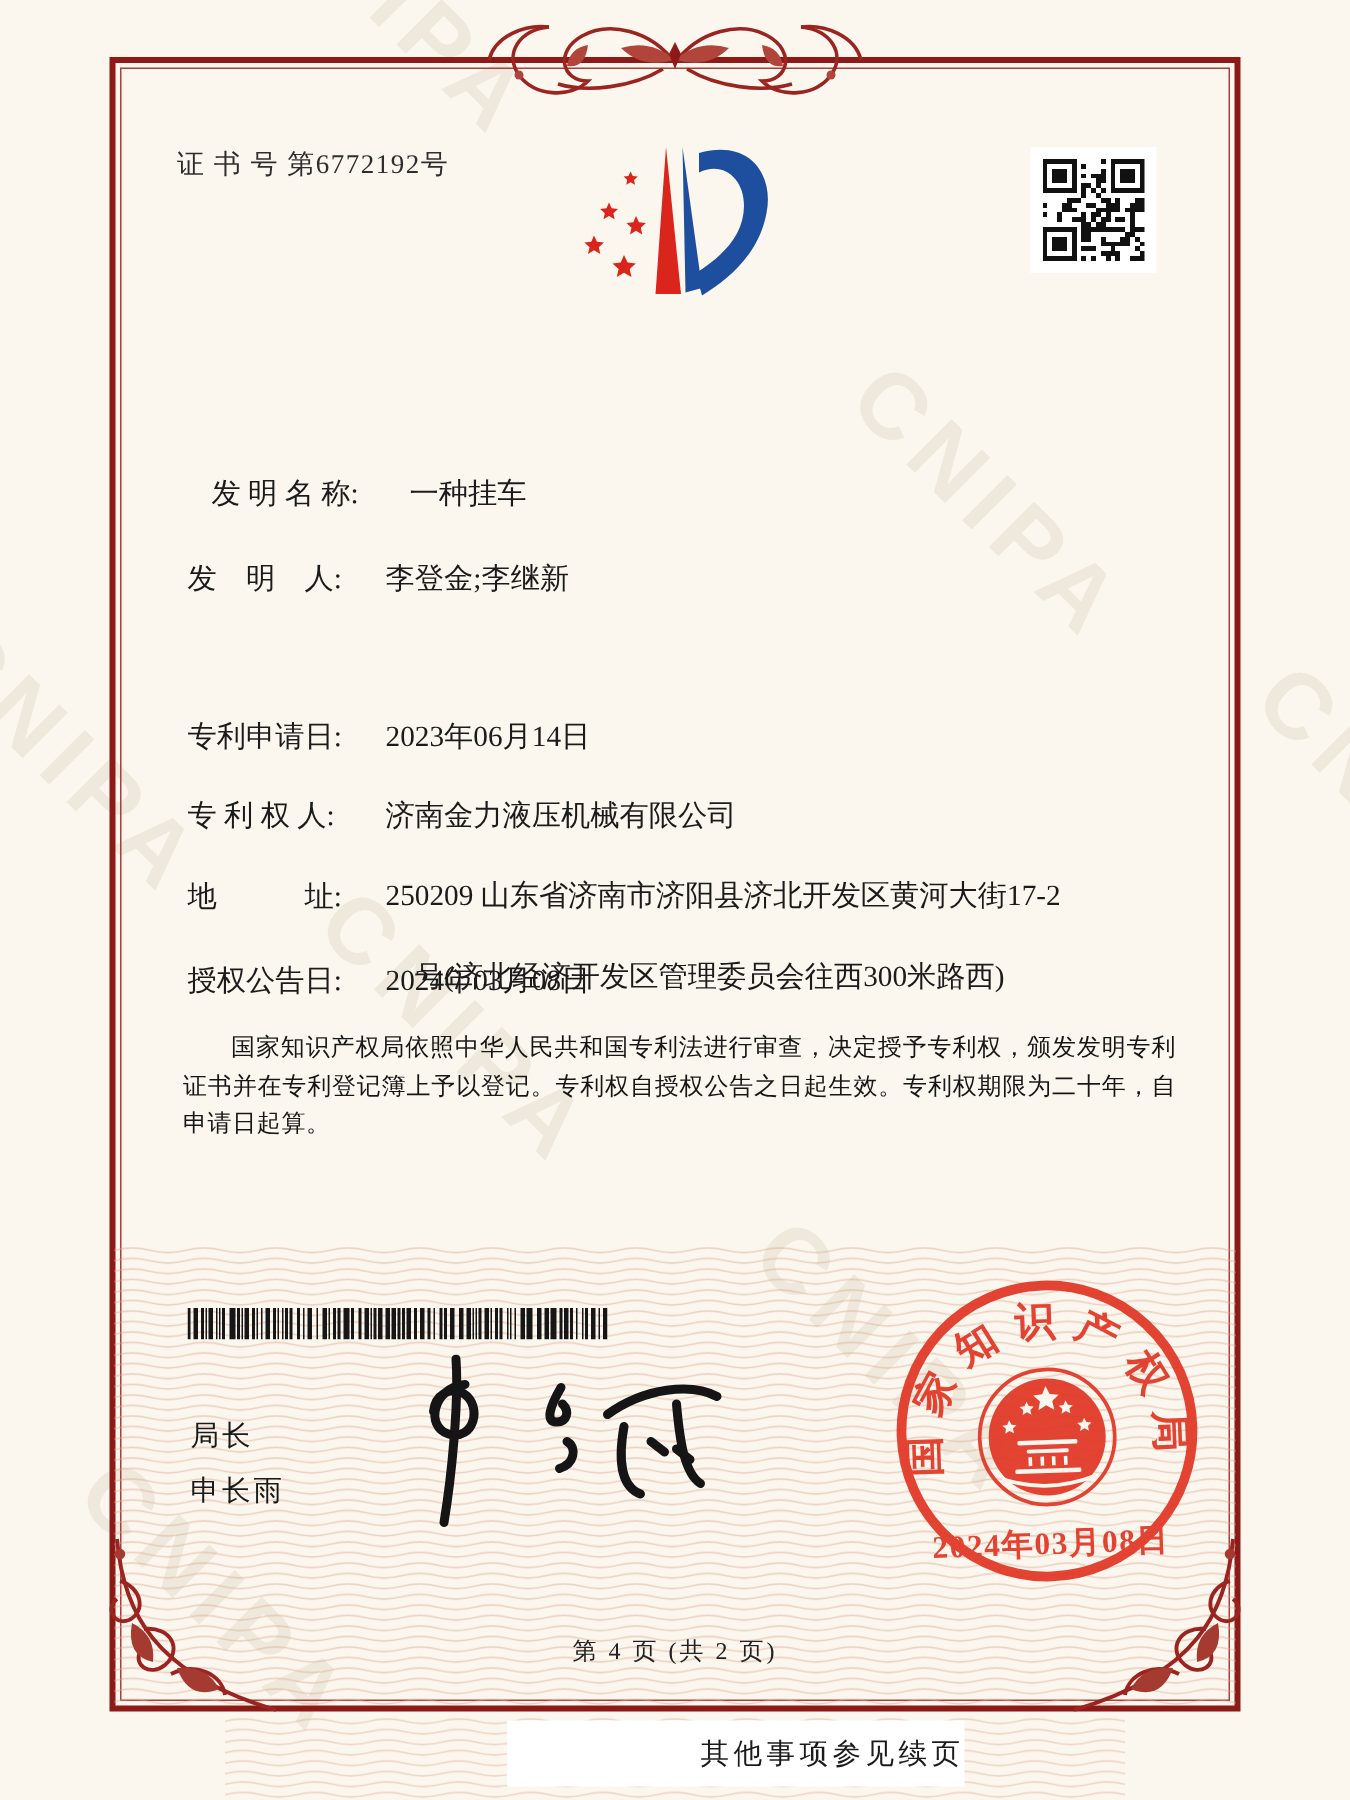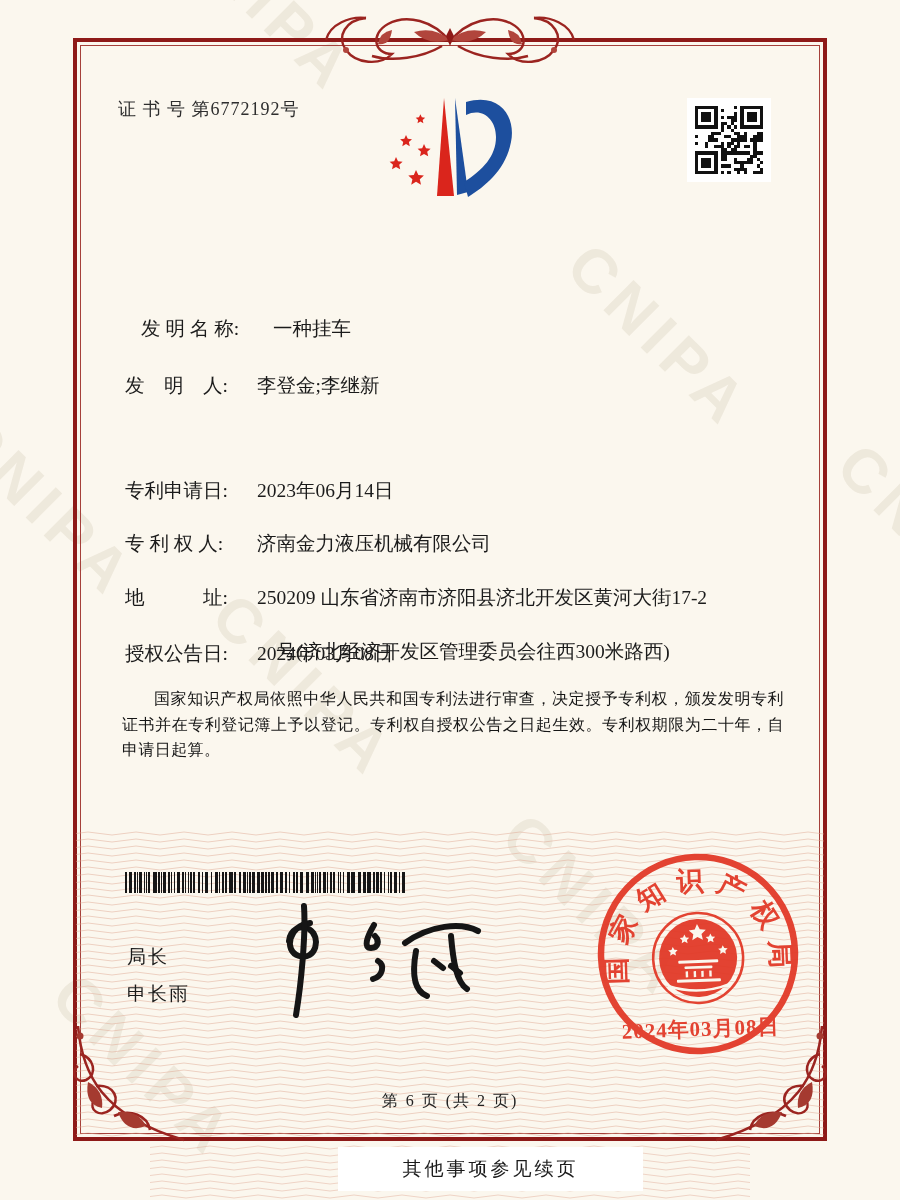--- a/index.html
+++ b/index.html
@@ -39,21 +39,21 @@
       font-family:Liberation Mono, monospace;color:#1a1a1a;letter-spacing:2px;}
   .director-name{position:absolute;left:127px;top:981px;font-size:19px;
       font-family:"Liberation Sans",sans-serif;color:#1a1a1a;letter-spacing:2px;}
   .signature{position:absolute;left:255px;top:903px;}
   
   .seal{position:absolute;left:594px;top:850px;opacity:0.95;transform:rotate(-2deg);}
   
   .page-info{position:absolute;left:73px;width:754px;top:1091px;text-align:center;
       font-size:16px;color:#222;letter-spacing:2px;}
   .cont-box{position:absolute;left:338px;top:1147px;width:305px;background:#ffffff;
-      text-align:center;padding:9px 0;font-size:19px;color:#1b1b1b;letter-spacing:3px;}
+      text-align:right;padding:9px 0;font-size:19px;color:#1b1b1b;letter-spacing:3px;}
   .corner-orn{position:absolute;pointer-events:none;}
 </style>
 </head>
 <body>
 
 <div class="page">
 
   <span class="wm" style="left:150px;top:-35px;">CNIPA</span>
   <span class="wm" style="left:545px;top:300px;">CNIPA</span>
   <span class="wm" style="left:-70px;top:470px;">CNIPA</span>
@@ -590,16 +590,16 @@
         <rect x="-5" y="13" width="2.4" height="6"></rect>
         <rect x="2.6" y="13" width="2.4" height="6"></rect>
         <rect x="10.6" y="13" width="2.4" height="6"></rect>
         <rect x="-22" y="21" width="44" height="3" rx="1"></rect>
       </g>
       <path d="M-31,27 Q0,38 31,27" fill="none" stroke="#fbf7ee" stroke-width="2.5"></path>
     </g>
     <text x="104" y="186" text-anchor="middle" font-size="21" font-weight="bold" fill="#e23a28" letter-spacing="1" font-family="Liberation Serif,serif">2024年03月08日</text>
   </svg>
 
-  <div class="page-info">第 6 页 (共 2 页)</div>
+  <div class="page-info">第 4 页 (共 2 页)</div>
   <div class="cont-box">其他事项参见续页</div>
 
 </div>
 
 </body></html>

